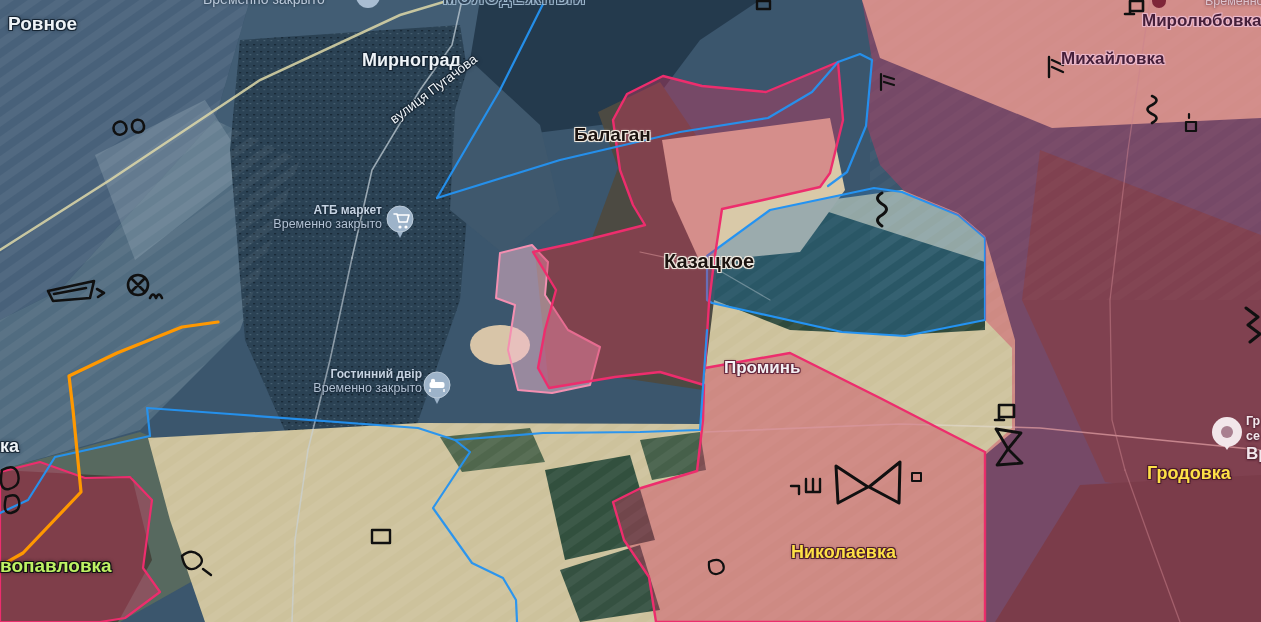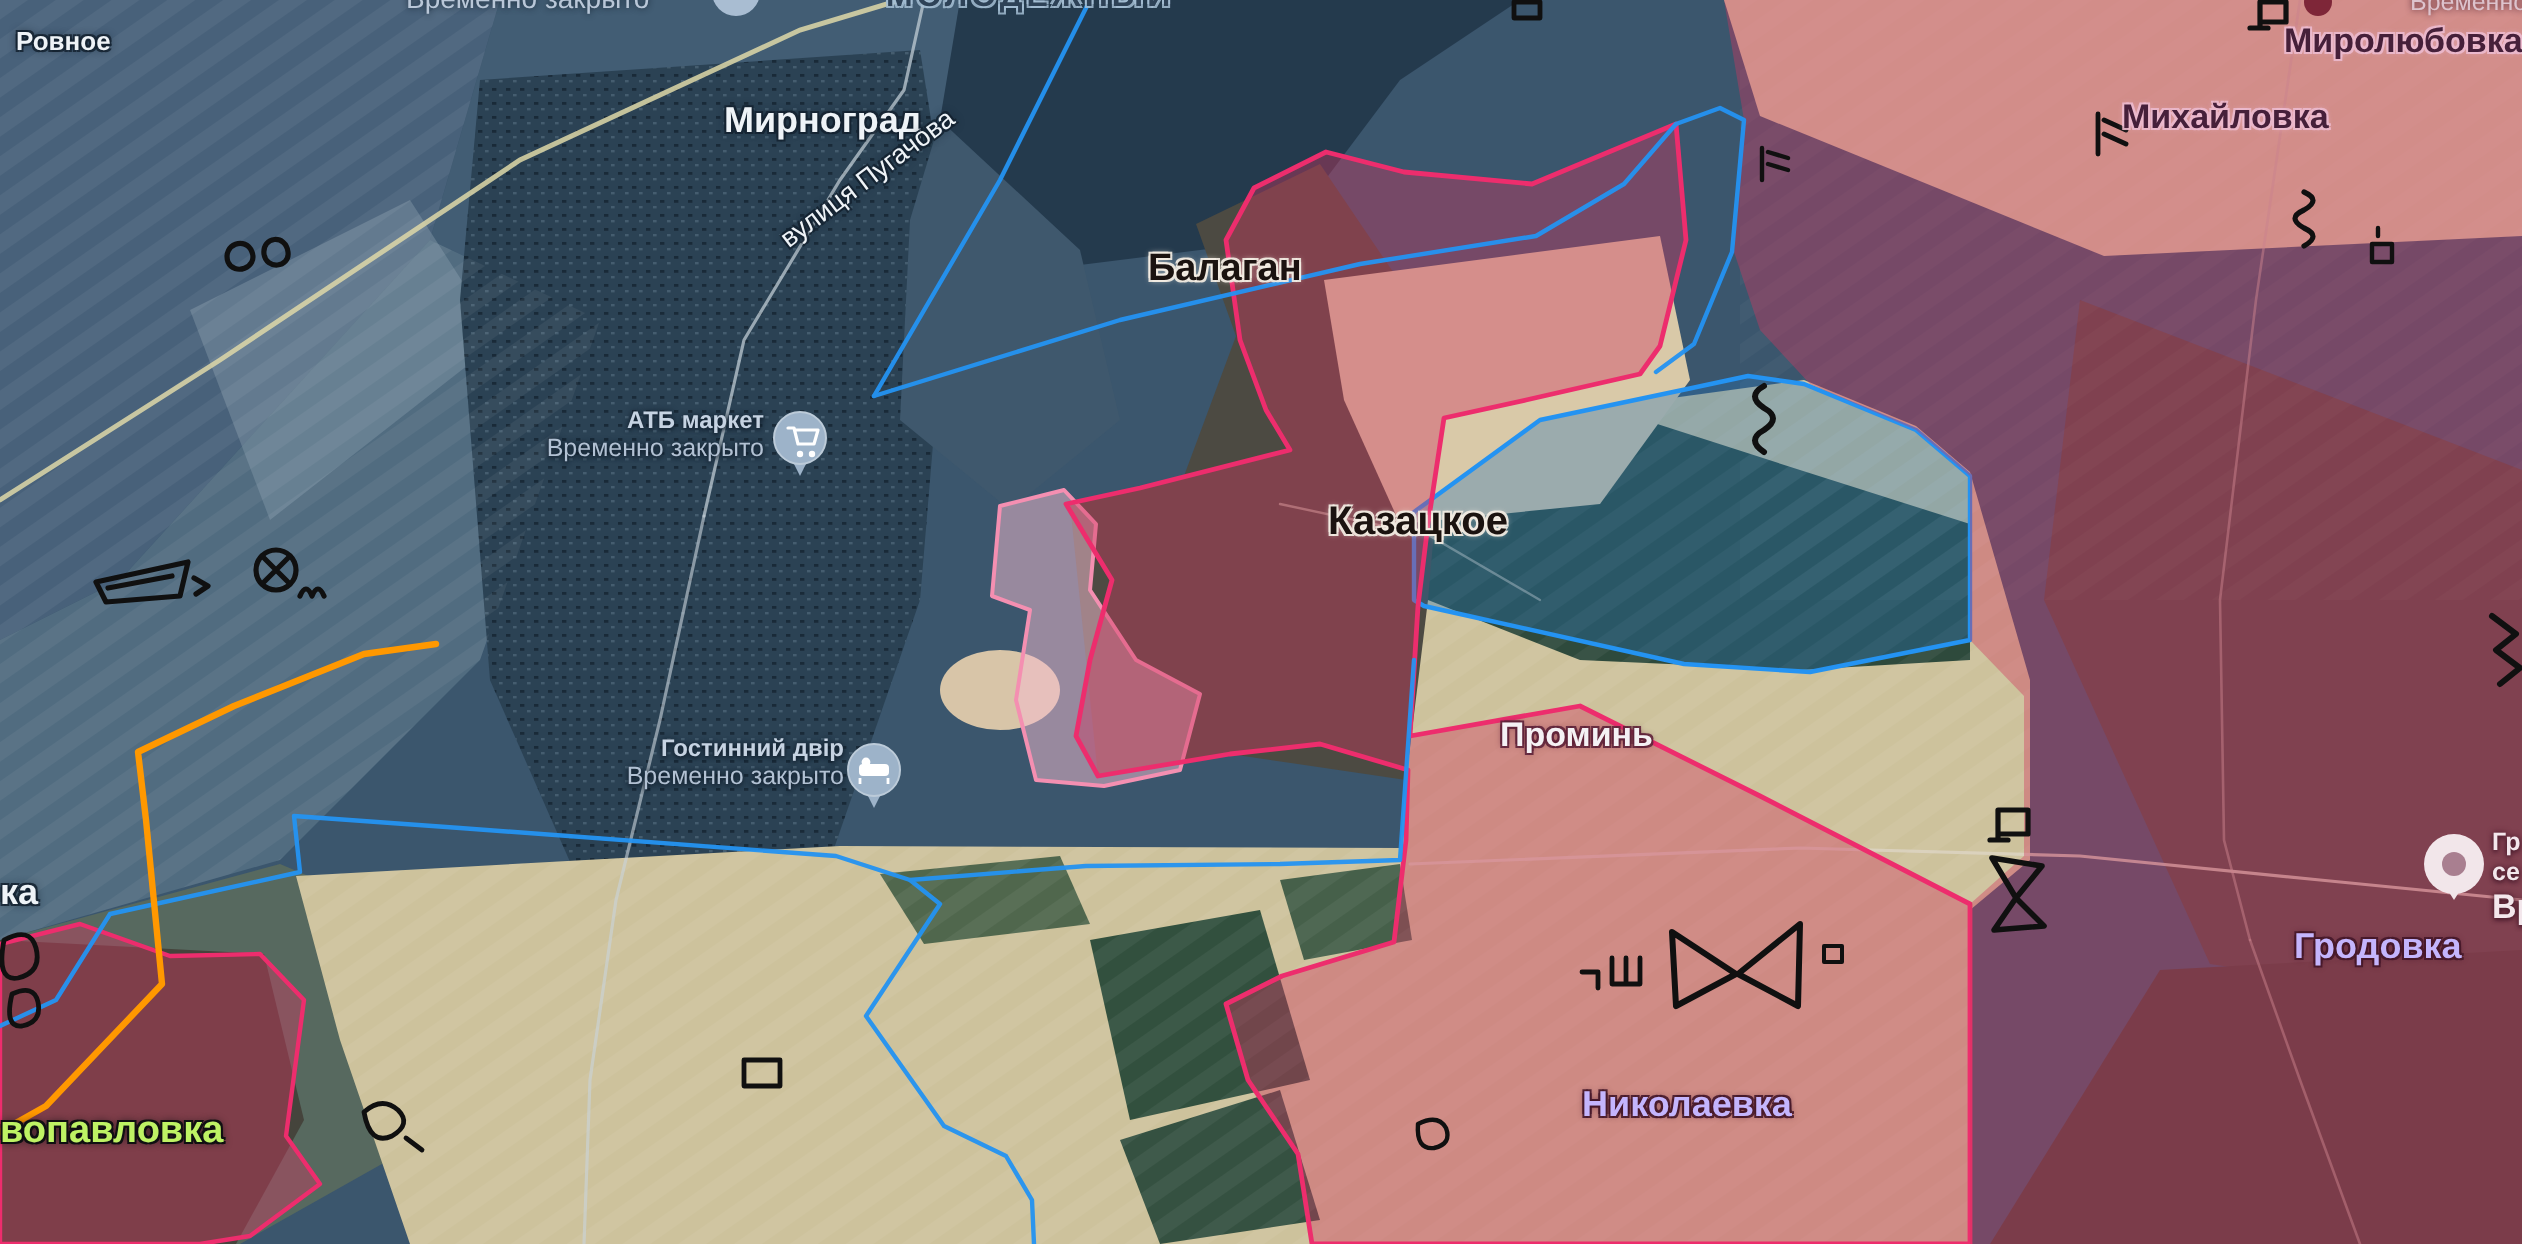--- a/index.html
+++ b/index.html
@@ -2,23 +2,23 @@
 <html><head>
 <meta charset="utf-8">
 <style>
   html,body{margin:0;padding:0;background:#222;}
   .stage{position:relative;width:1261px;height:622px;overflow:hidden;background:#3b566d;
          font-family:"Liberation Sans",sans-serif;}
   .stage svg{position:absolute;left:0;top:0;}
   .lbl{position:absolute;font-weight:700;white-space:nowrap;line-height:1.05;}
   .h-dark{color:#eef3f7;text-shadow:-1px -1px 0 rgba(20,34,48,.85),1px -1px 0 rgba(20,34,48,.85),-1px 1px 0 rgba(20,34,48,.85),1px 1px 0 rgba(20,34,48,.85),0 0 4px rgba(20,34,48,.9);}
   .h-black{color:#1b1310;text-shadow:-1px -1px 0 rgba(242,236,226,.92),1px -1px 0 rgba(242,236,226,.92),-1px 1px 0 rgba(242,236,226,.92),1px 1px 0 rgba(242,236,226,.92),0 0 3px rgba(242,236,226,.9);}
-  .h-pink{color:#c4b5fd;text-shadow:-1px -1px 0 rgba(70,24,42,.9),1px -1px 0 rgba(70,24,42,.9),-1px 1px 0 rgba(70,24,42,.9),1px 1px 0 rgba(70,24,42,.9),0 0 3px rgba(70,24,42,.85);}
+  .h-pink{color:#fde047;text-shadow:-1px -1px 0 rgba(70,24,42,.9),1px -1px 0 rgba(70,24,42,.9),-1px 1px 0 rgba(70,24,42,.9),1px 1px 0 rgba(70,24,42,.9),0 0 3px rgba(70,24,42,.85);}
   .h-darkpink{color:#46203a;text-shadow:-1px -1px 0 rgba(235,185,205,.9),1px -1px 0 rgba(235,185,205,.9),-1px 1px 0 rgba(235,185,205,.9),1px 1px 0 rgba(235,185,205,.9),0 0 3px rgba(235,185,205,.85);}
-  .h-white{color:#f4f1f4;text-shadow:-1px -1px 0 rgba(95,36,58,.9),1px -1px 0 rgba(95,36,58,.9),-1px 1px 0 rgba(95,36,58,.9),1px 1px 0 rgba(95,36,58,.9),0 0 3px rgba(95,36,58,.8);margin-left:26px;}
+  .h-white{color:#f4f1f4;text-shadow:-1px -1px 0 rgba(95,36,58,.9),1px -1px 0 rgba(95,36,58,.9),-1px 1px 0 rgba(95,36,58,.9),1px 1px 0 rgba(95,36,58,.9),0 0 3px rgba(95,36,58,.8);}
   .distr{color:#2e4257;letter-spacing:2px;text-shadow:-1px -1px 0 rgba(165,190,212,.85),1px -1px 0 rgba(165,190,212,.85),-1px 1px 0 rgba(165,190,212,.85),1px 1px 0 rgba(165,190,212,.85);}
   .poi-block{position:absolute;text-align:right;}
   .poi-title{font-size:12px;font-weight:700;color:#c6d3e2;text-shadow:0 0 3px rgba(18,32,46,.95),0 1px 2px rgba(18,32,46,.95);}
   .poi-status{font-size:12.5px;font-weight:400;color:#b2c1d3;text-shadow:0 0 3px rgba(18,32,46,.95),0 1px 2px rgba(18,32,46,.95);}
   .poi-frag{position:absolute;font-size:12.5px;font-weight:700;color:#f3e7ec;
             text-shadow:0 0 3px rgba(70,24,42,.9),0 1px 2px rgba(70,24,42,.9);text-align:right;}
   .street{transform:rotate(-37deg);transform-origin:0 50%;font-weight:400;font-size:13.5px;}
 </style>
 </head>
 <body>
@@ -147,21 +147,21 @@
       <path d="M1227,450 L1218,436 L1236,436 Z" fill="#f2e6ea"></path>
       <circle cx="1227" cy="432" r="15" fill="#f2e6ea"></circle>
       <circle cx="1227" cy="432" r="6" fill="#a97f90"></circle>
     </g>
     <g>
       <circle cx="1159" cy="1" r="7" fill="#7e2638"></circle>
     </g>
   </g>
 </svg>
 
-<div class="lbl h-dark" style="left:8px;top:14px;font-size:13px">Ровное</div>
+<div class="lbl h-dark" style="left:8px;top:14px;font-size:19px">Ровное</div>
 
 <div class="lbl distr" style="left:443px;top:-9px;font-size:16px">МОЛОДЕЖНЫЙ</div>
 
 <div class="lbl" style="left:203px;top:-8px;font-size:14px;font-weight:400;color:#b9c7d8;text-shadow:0 0 3px rgba(18,32,46,.9)">Временно закрыто</div>
 
 <div class="lbl h-dark" style="left:362px;top:51px;font-size:18px">Мирноград</div>
 
 <div class="lbl h-dark street" style="left:392px;top:114px">вулиця Пугачова</div>
 
 <div class="lbl h-black" style="left:574px;top:125px;font-size:19px">Балаган</div>

